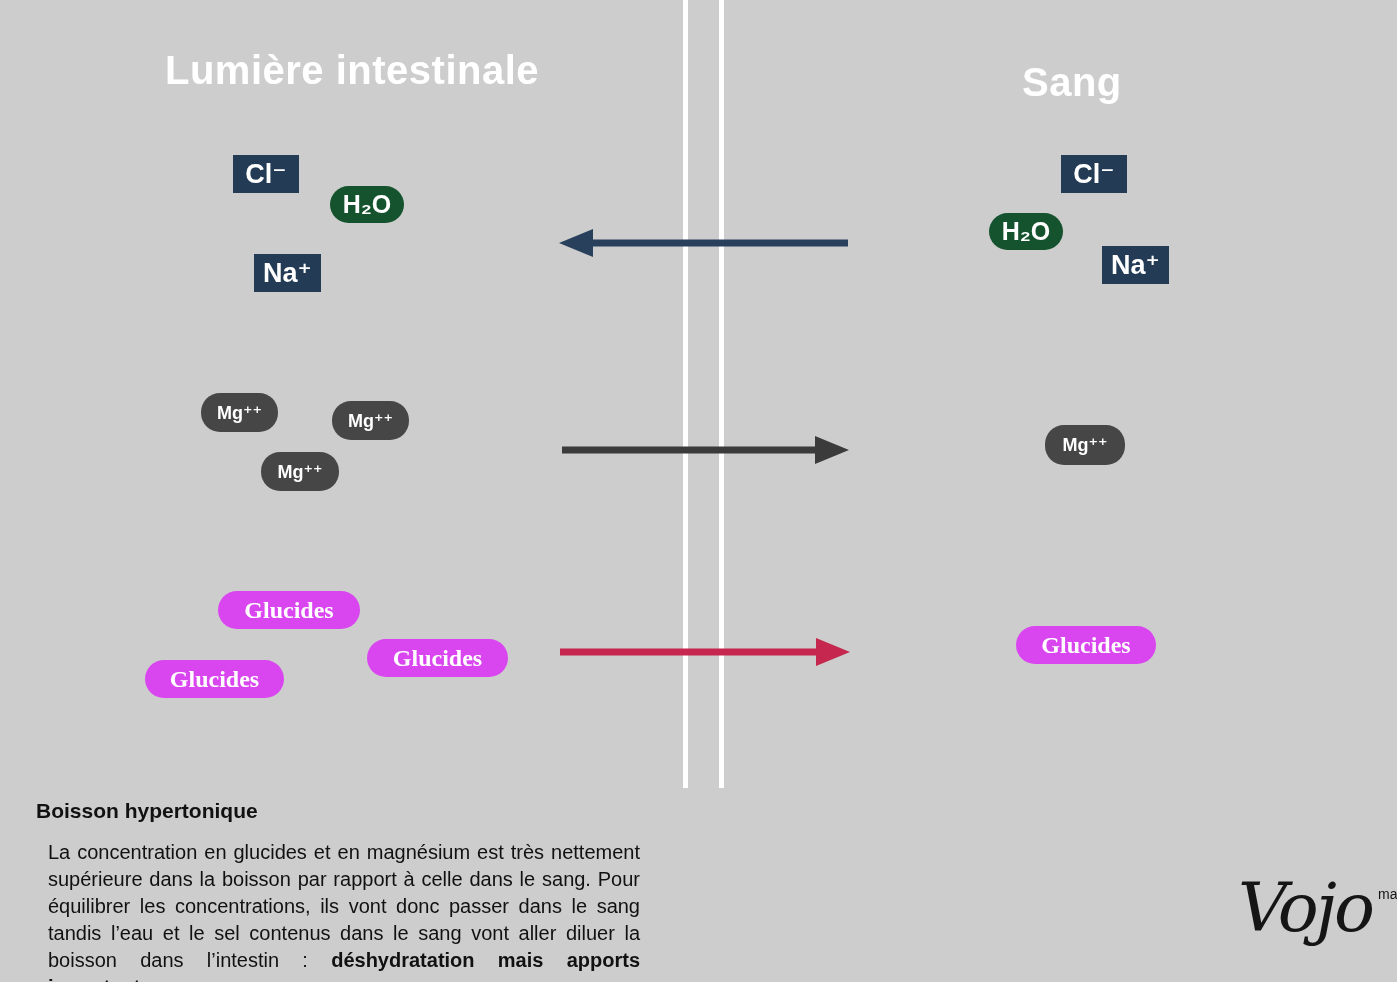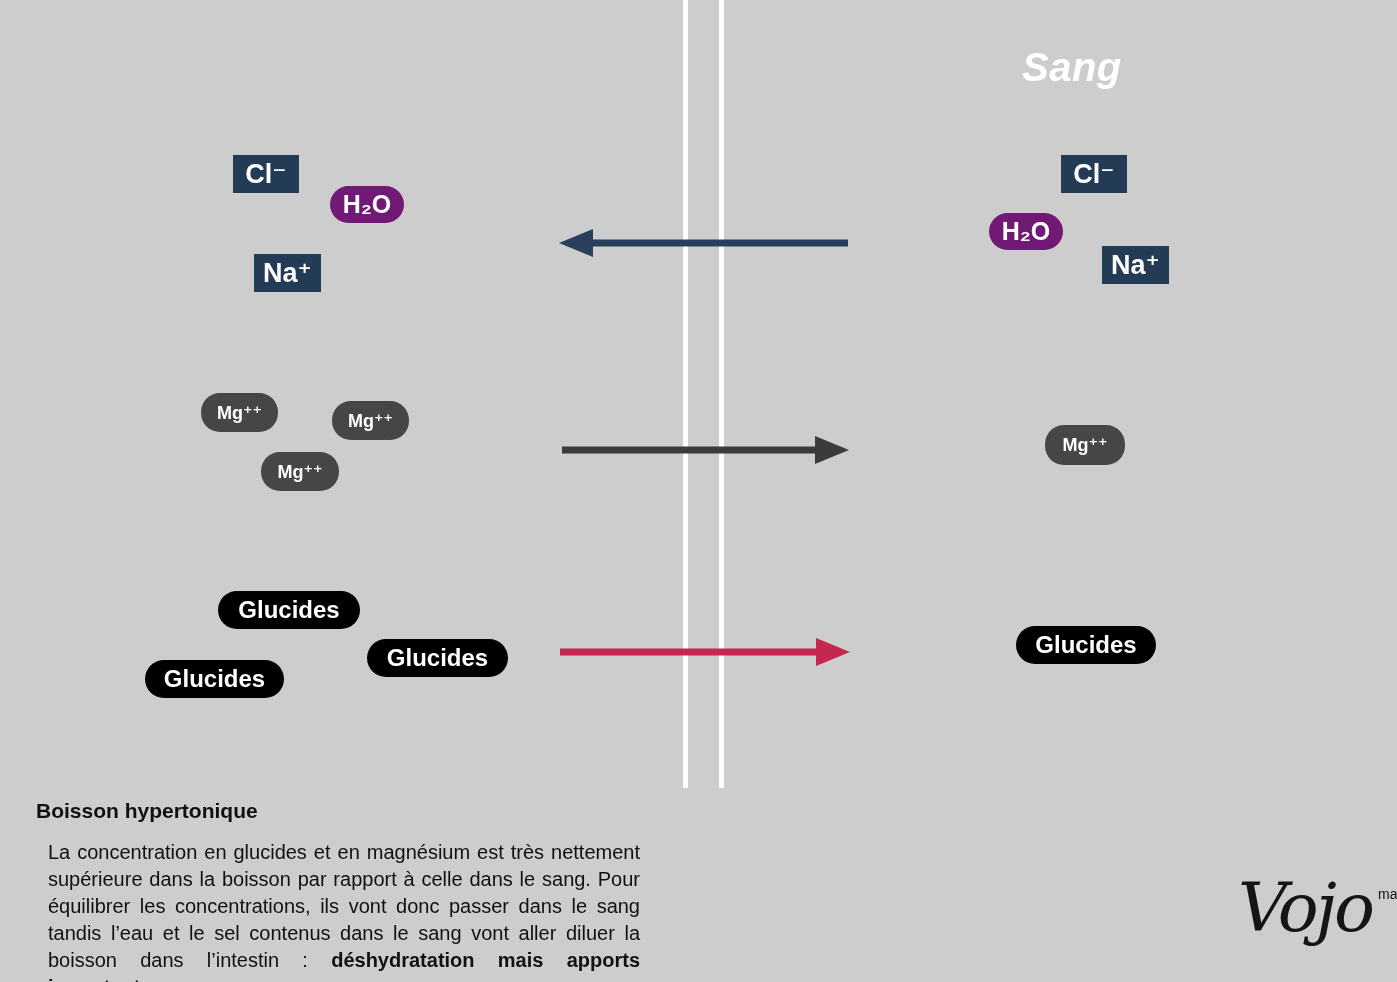--- a/index.html
+++ b/index.html
@@ -19,23 +19,23 @@
     white-space:nowrap;
   }
   .badge{
     position:absolute;
     display:flex;align-items:center;justify-content:center;
     color:#ffffff;font-weight:700;
     white-space:nowrap;
     box-sizing:border-box;
   }
   .badge-navy{background:#233b55;border-radius:0;font-size:27px;}
-  .badge-blue{background:#701a75;border-radius:19px;font-size:25px;}
+  .badge-blue{background:#14532d;border-radius:19px;font-size:25px;}
   .badge-gray{background:#464646;border-radius:19px;font-size:18px;}
-  .badge-red{background:#000000;border-radius:19px;font-size:24px;}
+  .badge-red{background:#d946ef;border-radius:19px;font-size:24px;font-family:Liberation Serif, serif;}
   .membrane-line{
     position:absolute;top:0;height:788px;width:5px;background:#ffffff;
   }
   .arrow{position:absolute;overflow:visible;}
   .footer{
     position:absolute;left:36px;top:799px;width:616px;color:#111111;
   }
   .footer h2{
     margin:0 0 16px 0;
     font-size:21px;font-weight:700;color:#111111;
@@ -63,21 +63,22 @@
     position:absolute;left:140px;top:28px;
     font-size:14px;font-weight:400;
     font-family:"Liberation Sans",sans-serif;
   }
 </style>
 </head>
 <body>
 
 <div id="canvas">
 
-  <div class="panel-title" style="left:1022px;top:45px;font-style:italic;">Sang</div>
+  <div class="panel-title" style="left:165px;top:48px;">Lumière intestinale</div>
+  <div class="panel-title" style="left:1022px;top:60px;">Sang</div>
 
   <div class="membrane-line" style="left:683px;"></div>
   <div class="membrane-line" style="left:719px;"></div>
 
   <div class="badge badge-navy" style="left:233px;top:155px;width:66px;height:38px;">Cl⁻</div>
   <div class="badge badge-blue" style="left:330px;top:186px;width:74px;height:37px;">H₂O</div>
   <div class="badge badge-navy" style="left:254px;top:254px;width:67px;height:38px;">Na⁺</div>
   <div class="badge badge-gray" style="left:201px;top:393px;width:77px;height:39px;">Mg⁺⁺</div>
   <div class="badge badge-gray" style="left:332px;top:401px;width:77px;height:39px;">Mg⁺⁺</div>
   <div class="badge badge-gray" style="left:261px;top:452px;width:78px;height:39px;">Mg⁺⁺</div>

